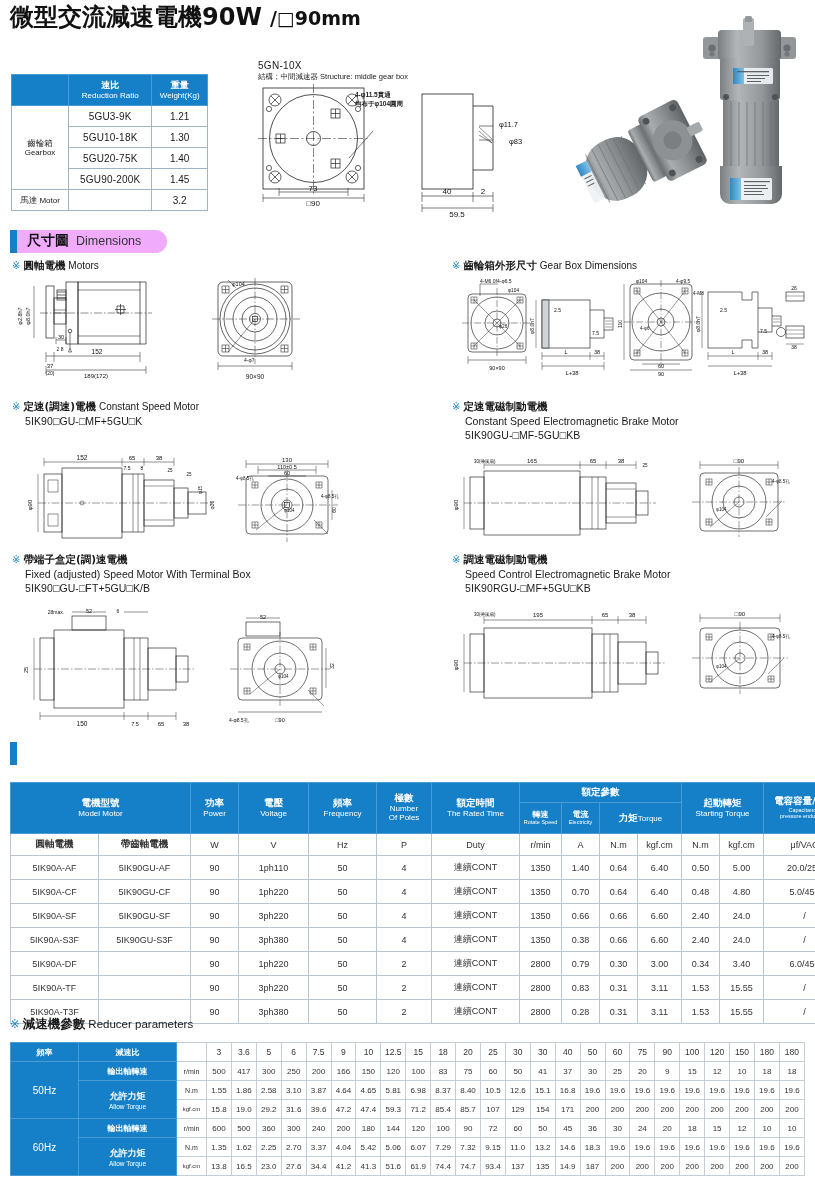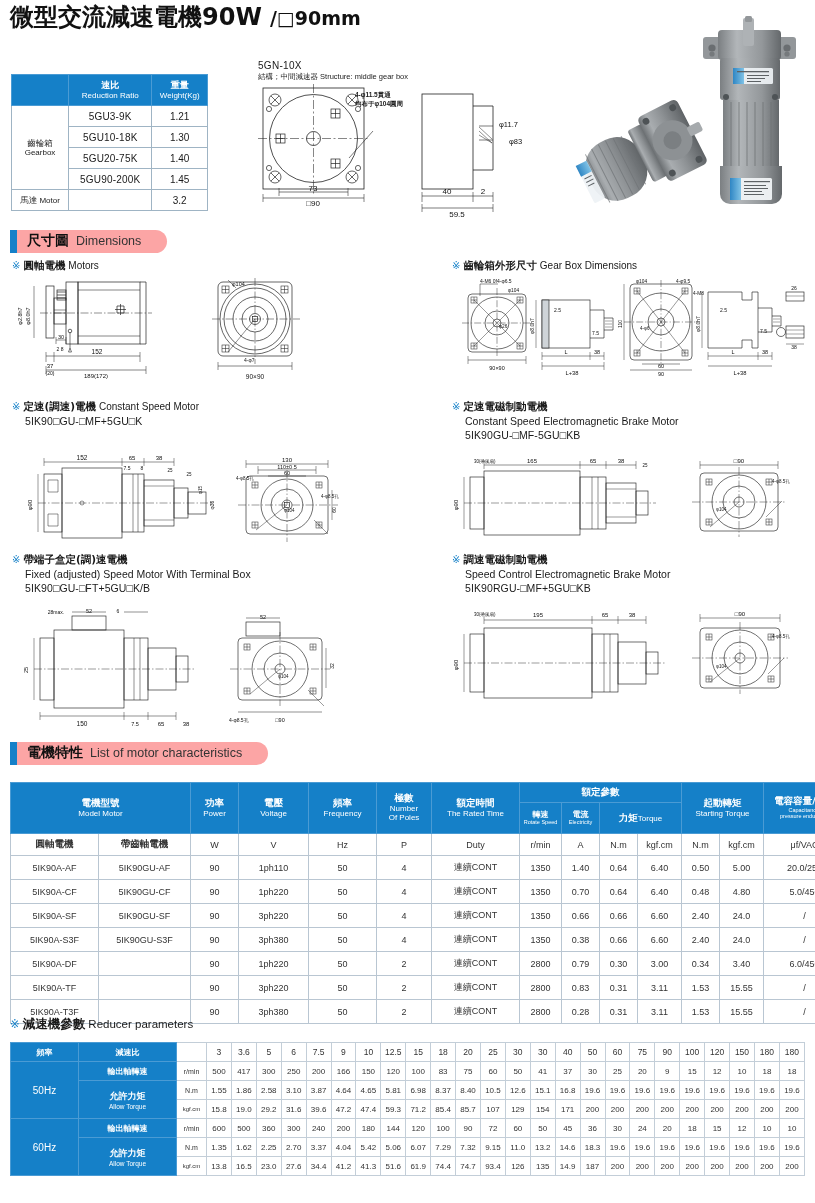--- a/index.html
+++ b/index.html
@@ -38,21 +38,21 @@
   .gn-t1{font-size:10px;letter-spacing:.3px;}
   .gn-t2{font-size:7.5px;margin-top:1px;color:#222;}
   .gn-note{position:absolute;left:355px;top:91px;font-size:6.5px;font-weight:bold;line-height:1.35;white-space:nowrap;}
 
   
   .photos{position:absolute;left:565px;top:8px;width:245px;height:225px;}
 
   
   .banner{position:absolute;height:26px;display:flex;align-items:center;}
   .banner .tick{width:7px;height:23px;background:#1580c8;}
-  .banner .pill{height:23px;background:#fca5a5;border-radius:0 12px 12px 0;display:flex;align-items:center;padding:0 26px 0 10px;}
+  .banner .pill{height:23px;background:#f0abfc;border-radius:0 12px 12px 0;display:flex;align-items:center;padding:0 26px 0 10px;}
   .banner .bc{font-size:14px;font-weight:bold;color:#111;font-family:"DejaVu Sans","Liberation Sans",sans-serif;}
   .banner .be{font-size:12.5px;color:#333;margin-left:7px;}
 
   
   .sub{position:absolute;font-size:10.5px;line-height:1.35;}
   .sub .ast{color:#1580c8;font-size:10px;margin-right:3px;}
   .sub .cn{font-weight:bold;font-family:"DejaVu Sans","Liberation Sans",sans-serif;font-size:10.5px;}
   .sub .en{font-size:10px;}
   .sub .code{display:block;font-size:10.5px;margin-left:13px;letter-spacing:.1px;}
   .sub .en2{display:block;font-size:10.5px;margin-left:13px;}
@@ -724,24 +724,20 @@
         <path d="M18 6 V14 M98 6 V14" stroke-width="0.45"></path>
       <path d="M86 66 l16 -16" stroke-width="0.45"></path>
     </g>
     <text x="288" y="8" font-size="6" text-anchor="middle" fill="#111" font-family="'Liberation Sans',sans-serif">□90</text>
     <text x="320" y="30" font-size="4.5" fill="#111" font-family="'Liberation Sans',sans-serif">4-φ8.5孔</text>
     <text x="264" y="60" font-size="4.5" fill="#111" font-family="'Liberation Sans',sans-serif">φ104</text>
   </svg>
 
   <div class="banner" style="left:10px;top:740px;">
     <div class="tick"></div>
-    <div class="pill">
-      <span class="bc">電機特性</span>
-      <span class="be">List of motor characteristics</span>
-    </div>
   </div>
 
   <table class="ctbl">
     <colgroup>
       <col style="width:88px">
         <col style="width:92px">
         <col style="width:48px">
         <col style="width:70px">
       <col style="width:68px">
         <col style="width:55px">
@@ -1135,21 +1131,21 @@
           <td>23.0</td>
           <td>27.6</td>
           <td>34.4</td>
           <td>41.2</td>
           <td>41.3</td>
           <td>51.6</td>
           <td>61.9</td>
           <td>74.4</td>
           <td>74.7</td>
           <td>93.4</td>
-          <td>126</td>
+          <td>137</td>
           <td>135</td>
           <td>14.9</td>
           <td>187</td>
           <td>200</td>
           <td>200</td>
           <td>200</td>
           <td>200</td>
           <td>200</td>
           <td>200</td>
           <td>200</td>

